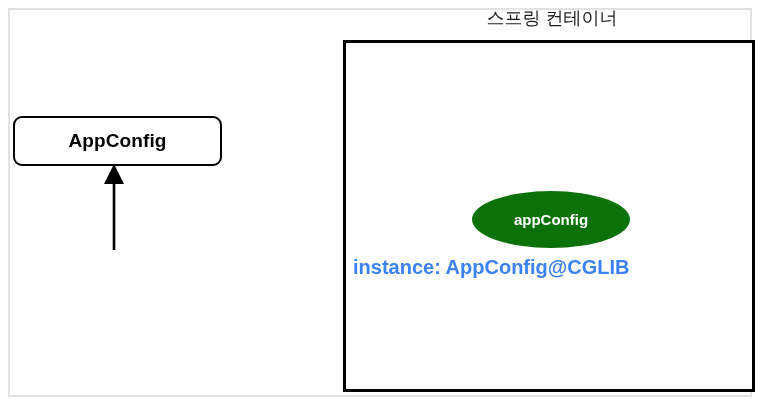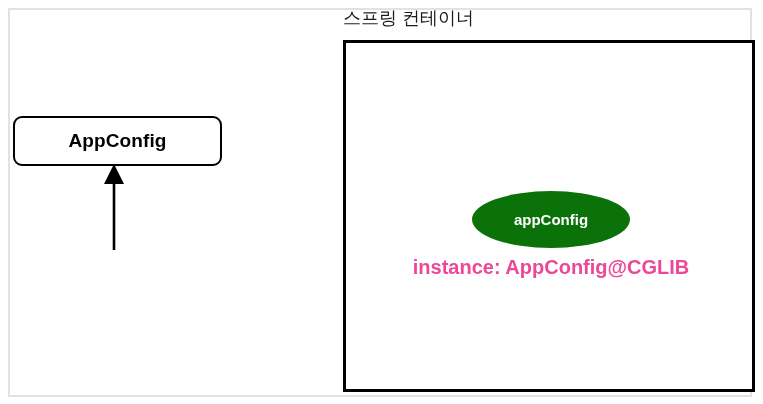--- a/index.html
+++ b/index.html
@@ -73,20 +73,21 @@
     width: 42px;
     height: 90px;
   }
 
   
   .container-title {
     position: absolute;
     left: 343px;
     top: 6px;
     width: 418px;
+    text-align: center;
     font-size: 18px;
     color: #1b1b1b;
     white-space: nowrap;
   }
 
   .container-box {
     position: absolute;
     left: 343px;
     top: 40px;
     width: 412px;
@@ -111,24 +112,23 @@
     font-size: 15px;
     font-weight: bold;
     white-space: nowrap;
   }
 
   .bean-instance-label {
     position: absolute;
     left: 353px;
     top: 256px;
     width: 396px;
-    text-align: center;
     font-size: 20px;
     font-weight: bold;
-    color: #ec4899;
+    color: #3b82f6;
     white-space: nowrap;
   }
 </style>
 </head>
 <body>
 
 <div id="canvas">
 
   <div class="page-frame"></div>
 

